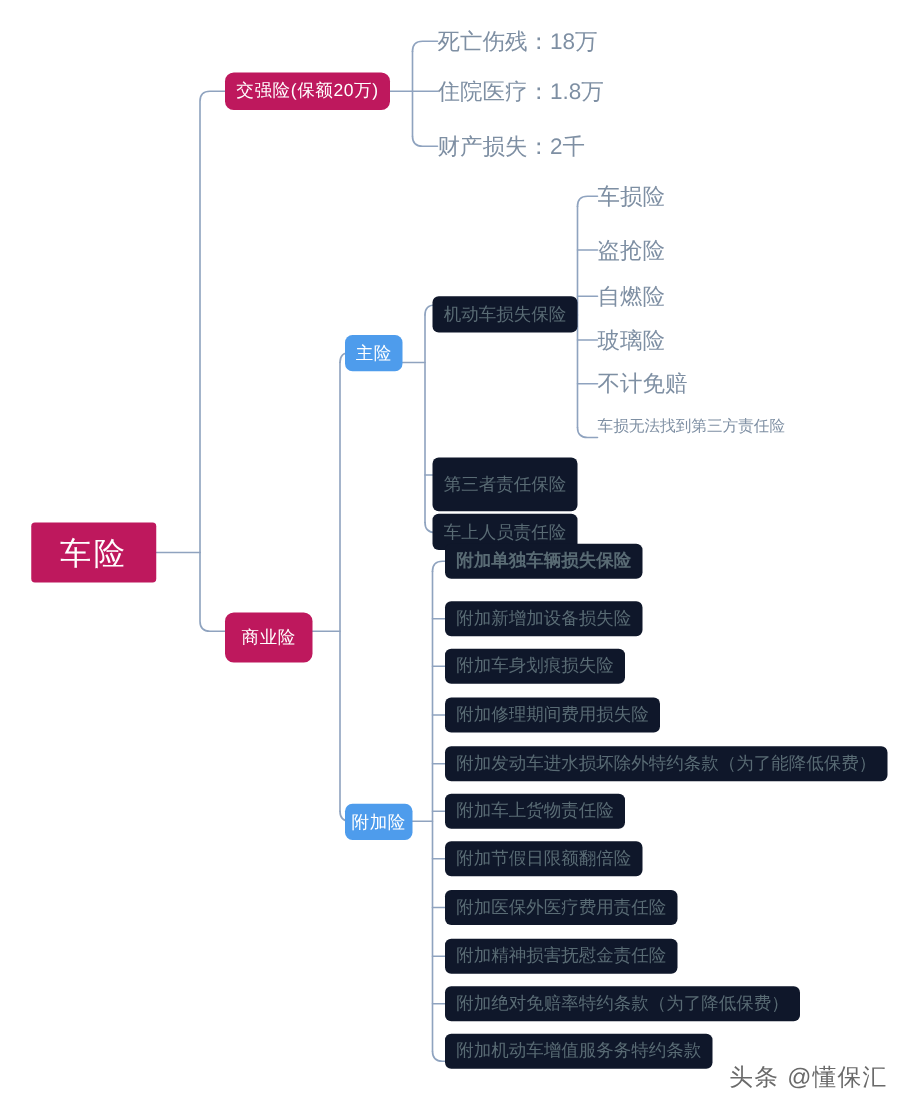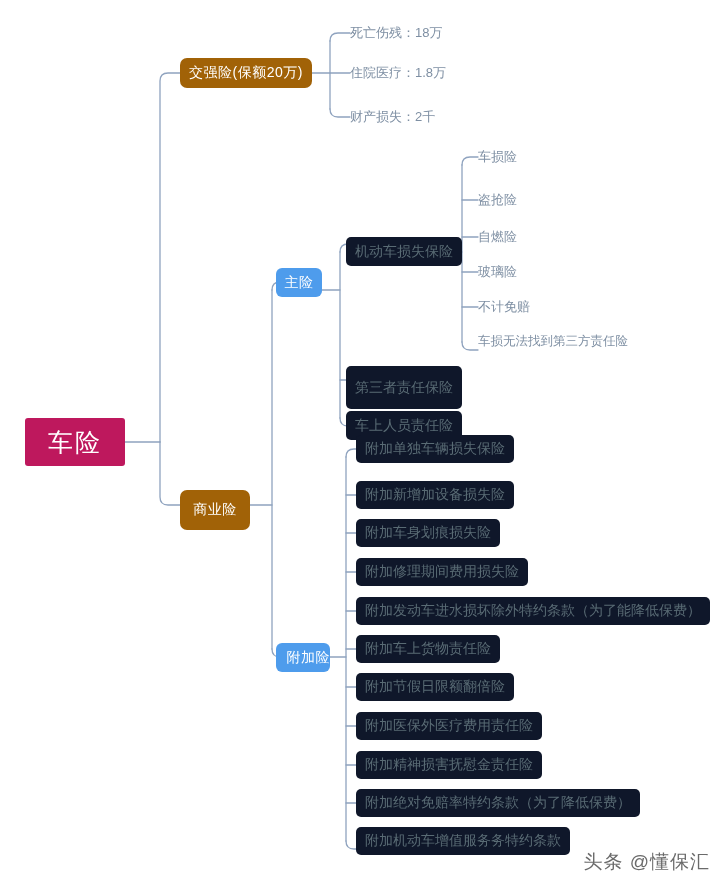--- a/index.html
+++ b/index.html
@@ -14,36 +14,36 @@
   .node{position:absolute;box-sizing:border-box;white-space:nowrap;display:flex;
         align-items:center;justify-content:center;}
 
   
   .node.root{
     background:#be185d;color:#ffffff;border-radius:3px;
     font-size:25px;letter-spacing:2px;
   }
   
   .node.red{
-    background:#a16207;color:#ffffff;border-radius:7px;
+    background:#be185d;color:#ffffff;border-radius:7px;
     font-size:14px;letter-spacing:.5px;text-align:center;
   }
   
   .node.blue{
     background:#4e9cec;color:#ffffff;border-radius:6px;
     font-size:14px;letter-spacing:.5px;
   }
   
   .node.chip{
     background:#0f172a;color:#596b74;border-radius:5px;
     font-size:14px;padding:0 9px;justify-content:flex-start;
   }
   
   .node.leaf{
-    color:#7e8fa3;font-size:13px;background:transparent;
+    color:#7e8fa3;font-size:18px;background:transparent;
     justify-content:flex-start;
   }
   .node.leaf.small{font-size:12.5px;}
 
   .watermark{
     position:absolute;right:10px;bottom:14px;
     color:#6a6a6a;font-size:19px;letter-spacing:1px;
     font-family:"Liberation Sans","DejaVu Sans",sans-serif;
   }
 </style>
@@ -151,25 +151,25 @@
     <span>车损无法找到第三方责任险</span>
   </div>
 
   <div class="node chip" style="left:346px;top:366px;height:43px;">
     <span>第三者责任保险</span>
   </div>
   <div class="node chip" style="left:346px;top:411px;height:29px;">
     <span>车上人员责任险</span>
   </div>
 
-  <div class="node blue" style="left:276px;top:643px;width:54px;height:29px;justify-content:flex-end;">
+  <div class="node blue" style="left:276px;top:643px;width:54px;height:29px;">
     <span>附加险</span>
   </div>
 
-  <div class="node chip" style="left:356px;top:435px;height:28px;">
+  <div class="node chip" style="left:356px;top:435px;height:28px;font-weight:bold;">
     <span>附加单独车辆损失保险</span>
   </div>
   <div class="node chip" style="left:356px;top:481px;height:28px;">
     <span>附加新增加设备损失险</span>
   </div>
   <div class="node chip" style="left:356px;top:519px;height:28px;">
     <span>附加车身划痕损失险</span>
   </div>
   <div class="node chip" style="left:356px;top:558px;height:28px;">
     <span>附加修理期间费用损失险</span>

